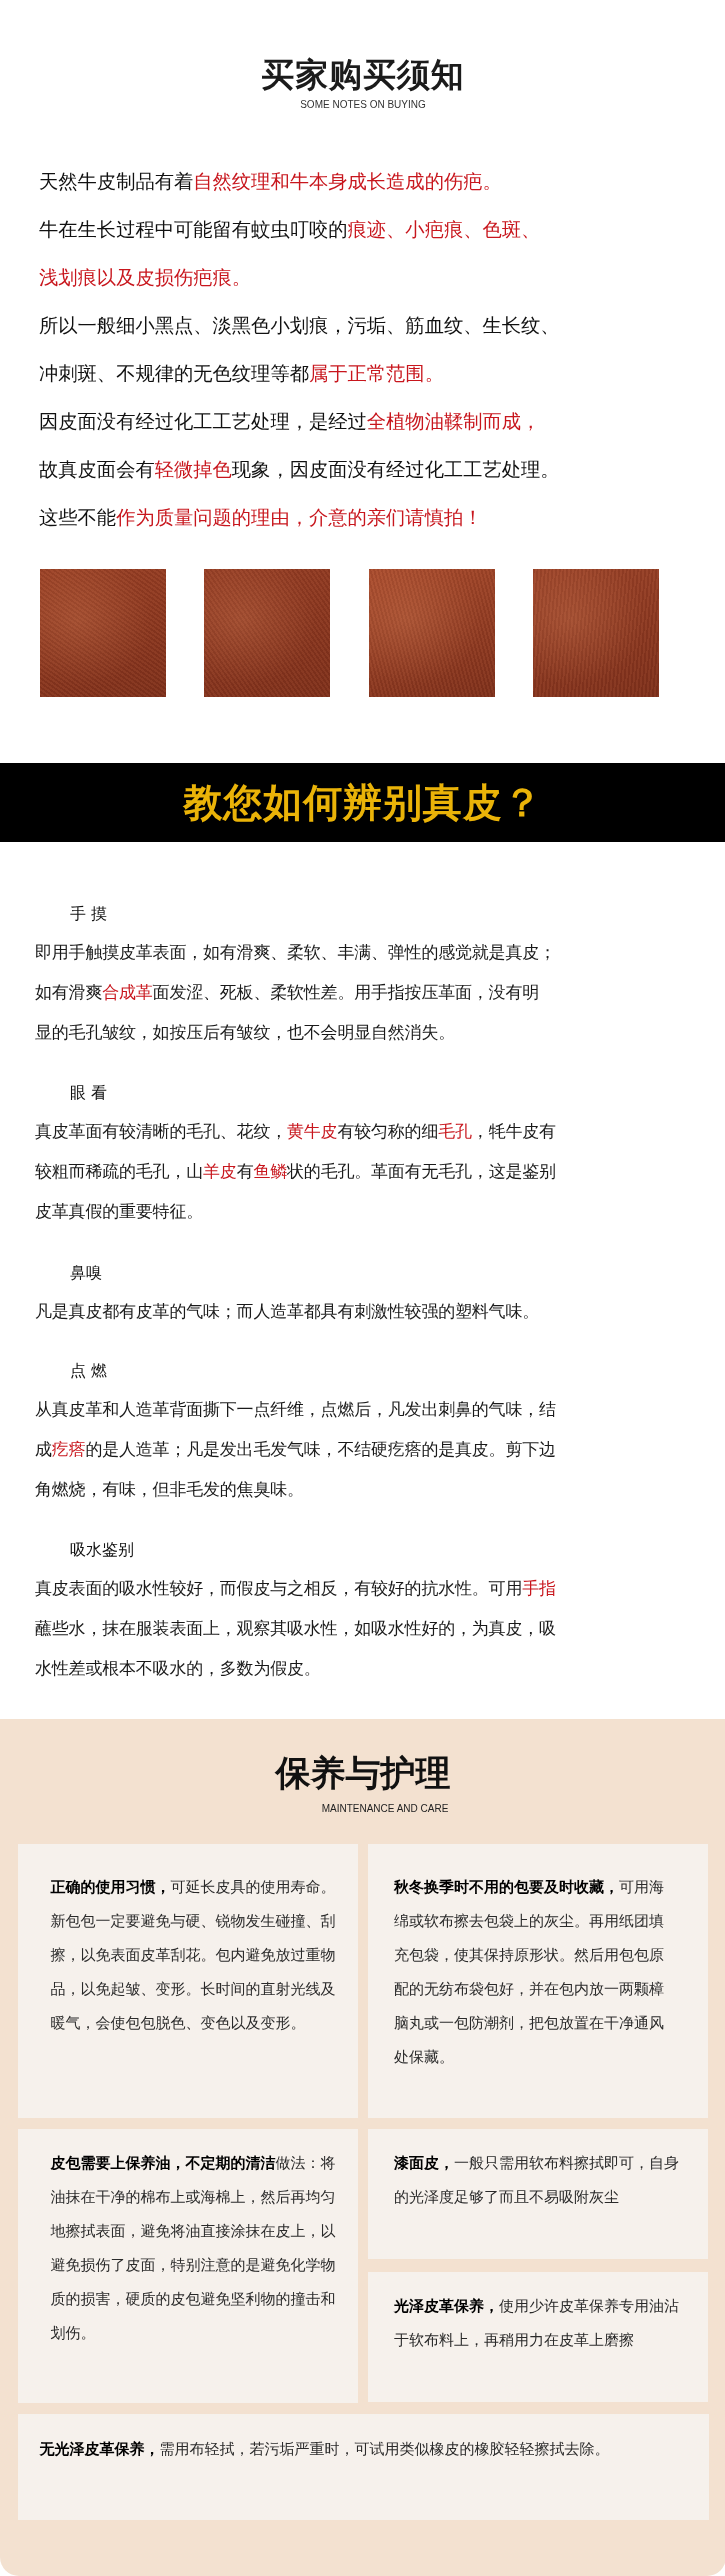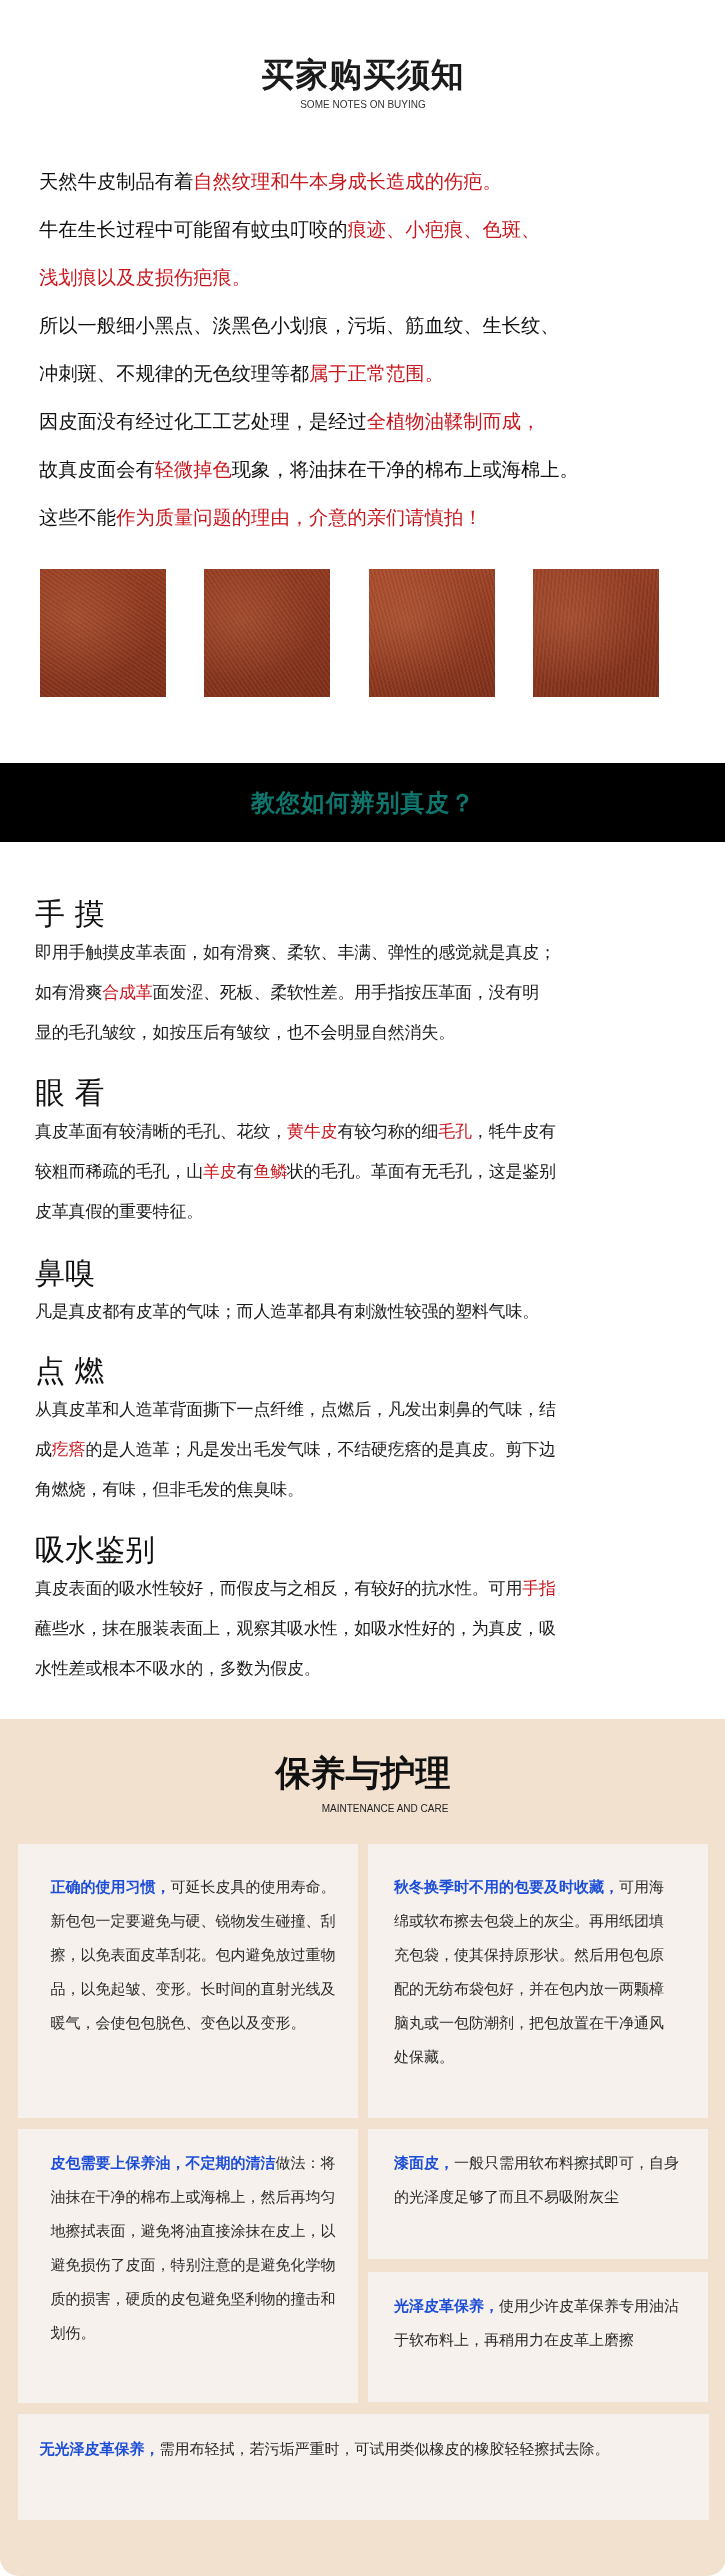--- a/index.html
+++ b/index.html
@@ -15,53 +15,53 @@
     font-family: "Liberation Sans", sans-serif; font-size: 10px; color: #333; letter-spacing: 0px; }
   .notes { position: absolute; left: 39px; top: 158px; width: 661px; }
   .notes p { font-size: 19.3px; line-height: 48px; height: 48px; white-space: nowrap; color: #111; }
   .red { color: #c8161d; }
   .swatches { position: absolute; left: 0; top: 569px; width: 726px; height: 129px; }
   .swatch { position: absolute; top: 0; width: 126px; height: 128px; }
 
   
   .banner { position: absolute; left: 0; top: 763px; width: 726px; height: 79px; background: #000;
     display: flex; align-items: center; justify-content: center; }
-  .banner span { color: #0f766e; font-size: 24px; font-weight: bold; letter-spacing: 0.9px; }
+  .banner span { color: #eab308; font-size: 39px; font-weight: bold; letter-spacing: 0.9px; }
 
   .s2 { position: absolute; left: 0; top: 842px; width: 726px; height: 877px; background: #fff; }
   .topic { position: absolute; left: 35px; width: 661px; }
-  .topic h3 { font-size: 30px; font-weight: normal; color: #111; height: 37px; line-height: 37px; }
+  .topic h3 { font-size: 16px; font-weight: normal; color: #111; height: 37px; line-height: 37px; margin-left: 35px; }
   .topic p { font-size: 17px; line-height: 40px; color: #1a1a1a; white-space: nowrap; letter-spacing: -0.2px; }
 
   
   .s3 { position: absolute; left: 0; top: 1719px; width: 726px; height: 857px; background: #f3e1d0; }
   .care-title { position: absolute; left: 0; width: 726px; top: 31px; text-align: center;
     font-size: 35px; font-weight: bold; color: #111; }
   .care-sub { position: absolute; left: 0; width: 726px; top: 84px; text-align: center;
     font-family: "Liberation Sans", sans-serif; font-size: 10px; color: #222; padding-left: 44px; }
   .card { position: absolute; background: #f6f1ec; }
   .card p { font-size: 15px; line-height: 34px; color: #2a2a2a; }
-  .card b { font-weight: bold; color: #1d4ed8; }
+  .card b { font-weight: bold; color: #000000; }
 </style>
 </head>
 <body>
 
 <div class="page">
 
   <section class="s1">
     <h1 class="title-main">买家购买须知</h1>
     <div class="title-sub">SOME NOTES ON BUYING</div>
     <div class="notes" id="notes">
         <p><span>天然牛皮制品有着</span><span class="red">自然纹理和牛本身成长造成的伤疤。</span></p>
         <p><span>牛在生长过程中可能留有蚊虫叮咬的</span><span class="red">痕迹、小疤痕、色斑、</span></p>
         <p><span class="red">浅划痕以及皮损伤疤痕。</span></p>
         <p><span>所以一般细小黑点、淡黑色小划痕，污垢、筋血纹、生长纹、</span></p>
         <p><span>冲刺斑、不规律的无色纹理等都</span><span class="red">属于正常范围。</span></p>
         <p><span>因皮面没有经过化工工艺处理，是经过</span><span class="red">全植物油鞣制而成，</span></p>
-        <p><span>故真皮面会有</span><span class="red">轻微掉色</span><span>现象，将油抹在干净的棉布上或海棉上。</span></p>
+        <p><span>故真皮面会有</span><span class="red">轻微掉色</span><span>现象，因皮面没有经过化工工艺处理。</span></p>
         <p><span>这些不能</span><span class="red">作为质量问题的理由，介意的亲们请慎拍！</span></p>
       </div>
     <div class="swatches" id="swatches">
         <div class="swatch" style="left: 40px; background: radial-gradient(at 30% 40%, rgba(255, 170, 120, 0.18), transparent 60%), repeating-linear-gradient(35deg, rgba(0, 0, 0, 0.05) 0px, rgba(0, 0, 0, 0.05) 1.8px, rgba(255, 200, 160, 0.05) 1.8px, rgba(255, 200, 160, 0.05) 3.7px), linear-gradient(160deg, rgb(154, 64, 37), rgb(126, 47, 26));"></div>
         <div class="swatch" style="left: 204px; background: radial-gradient(at 30% 40%, rgba(255, 170, 120, 0.18), transparent 60%), repeating-linear-gradient(55deg, rgba(0, 0, 0, 0.05) 0px, rgba(0, 0, 0, 0.05) 1.8px, rgba(255, 200, 160, 0.05) 1.8px, rgba(255, 200, 160, 0.05) 3.7px), linear-gradient(160deg, rgb(149, 61, 36), rgb(126, 47, 26));"></div>
         <div class="swatch" style="left: 369px; background: radial-gradient(at 30% 40%, rgba(255, 170, 120, 0.18), transparent 60%), repeating-linear-gradient(75deg, rgba(0, 0, 0, 0.05) 0px, rgba(0, 0, 0, 0.05) 1.8px, rgba(255, 200, 160, 0.05) 1.8px, rgba(255, 200, 160, 0.05) 3.7px), linear-gradient(160deg, rgb(168, 74, 44), rgb(126, 47, 26));"></div>
         <div class="swatch" style="left: 533px; background: radial-gradient(at 30% 40%, rgba(255, 170, 120, 0.18), transparent 60%), repeating-linear-gradient(95deg, rgba(0, 0, 0, 0.05) 0px, rgba(0, 0, 0, 0.05) 1.8px, rgba(255, 200, 160, 0.05) 1.8px, rgba(255, 200, 160, 0.05) 3.7px), linear-gradient(160deg, rgb(155, 66, 40), rgb(126, 47, 26));"></div>
       </div>
   </section>
 

